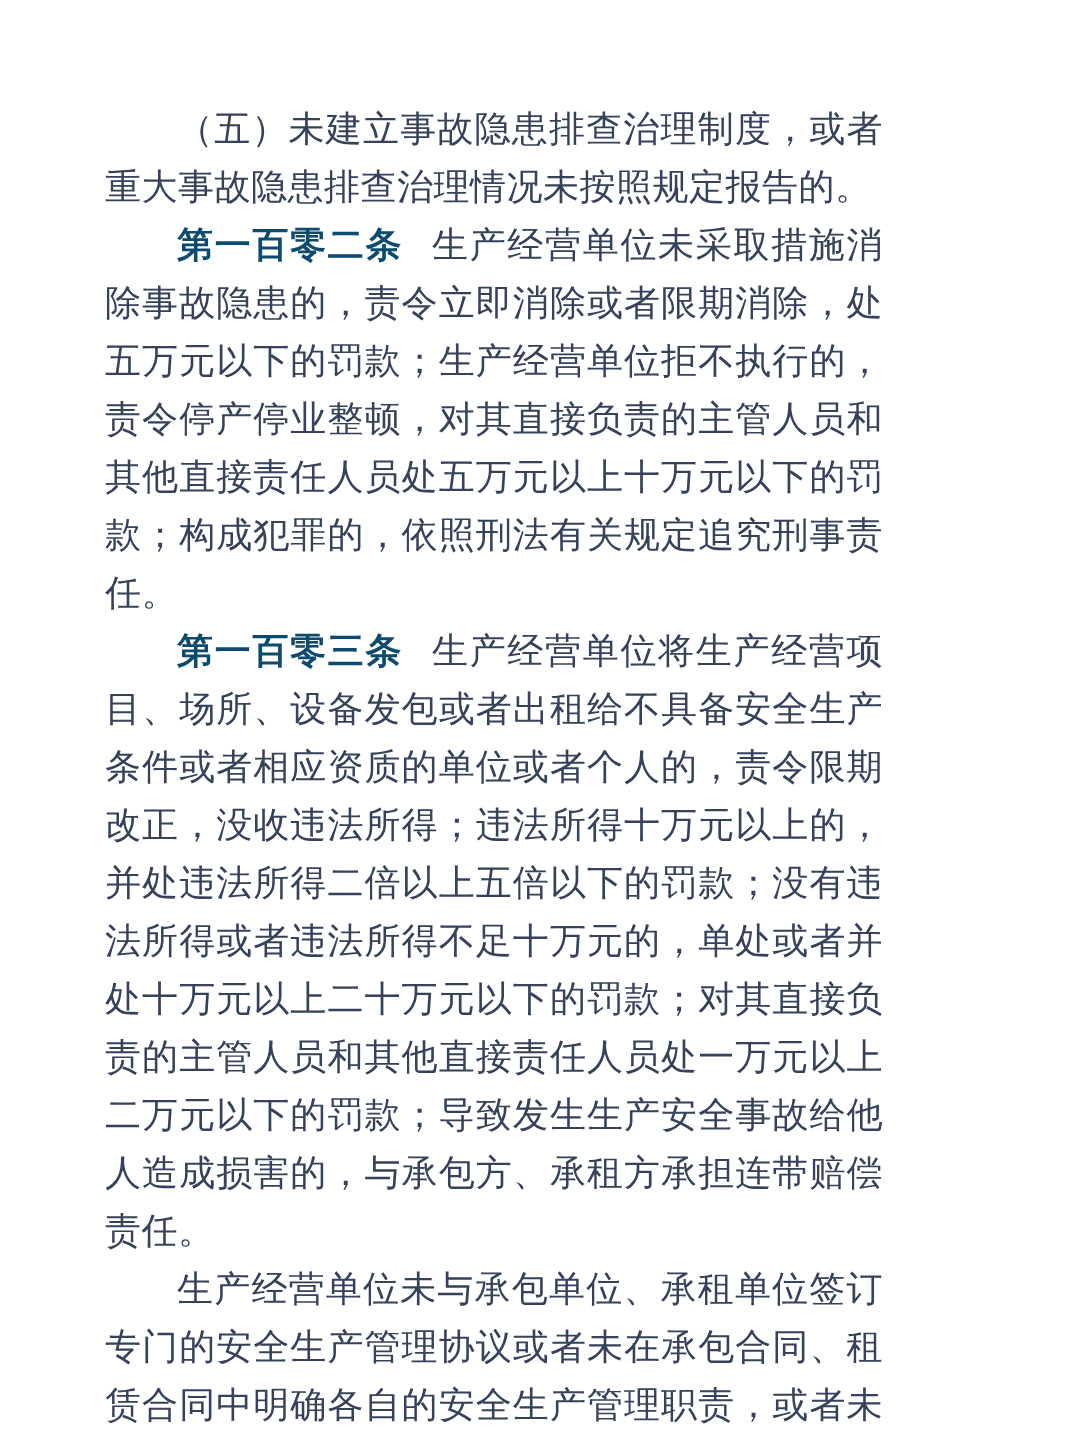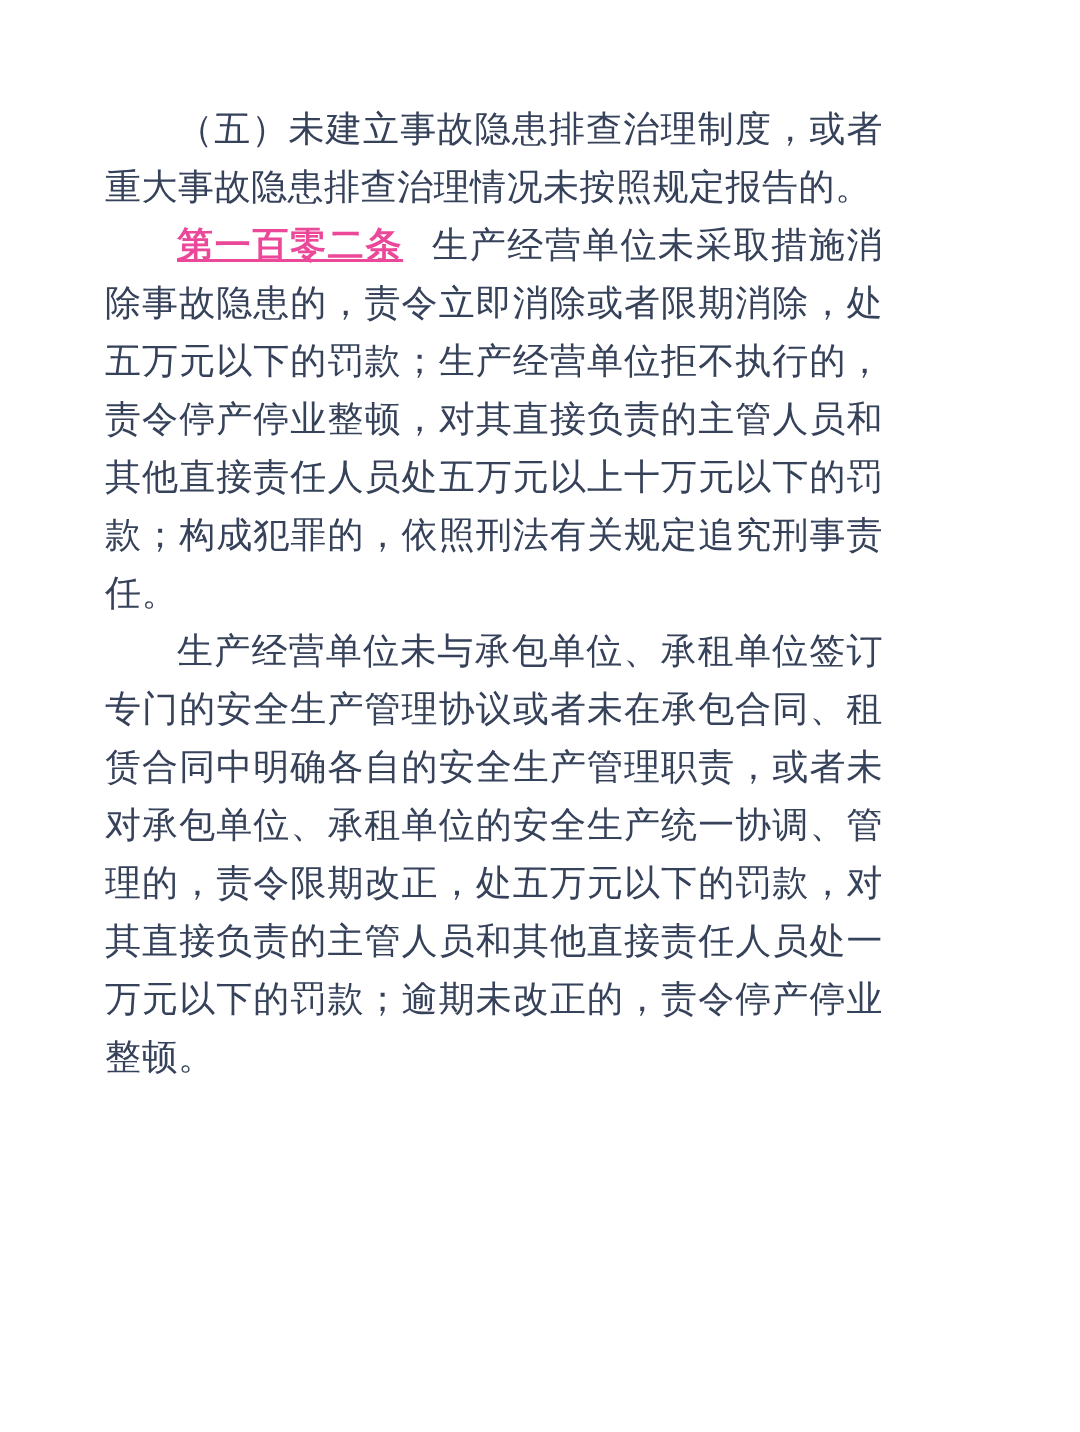--- a/index.html
+++ b/index.html
@@ -23,30 +23,30 @@
     line-height: 58px;
     color: #36415a;
     text-align: justify;
     text-justify: inter-character;
     text-indent: 2em;
     letter-spacing: 0.5px;
   }
   .article-no {
     font-family: "Liberation Sans", "DejaVu Sans", sans-serif;
     font-weight: 700;
-    color: #ec4899;
+    color: #0c4a6e;
     margin-right: 0.8em;
-    text-decoration: underline;
   }
 </style>
 </head>
 <body>
 
 <div class="page">
 
   <p class="para"><span>（五）未建立事故隐患排查治理制度，或者重大事故隐患排查治理情况未按照规定报告的。</span></p>
 
   <p class="para"><span class="article-no">第一百零二条</span><span>生产经营单位未采取措施消除事故隐患的，责令立即消除或者限期消除，处五万元以下的罚款；生产经营单位拒不执行的，责令停产停业整顿，对其直接负责的主管人员和其他直接责任人员处五万元以上十万元以下的罚款；构成犯罪的，依照刑法有关规定追究刑事责任。</span></p>
 
+  <p class="para"><span class="article-no">第一百零三条</span><span>生产经营单位将生产经营项目、场所、设备发包或者出租给不具备安全生产条件或者相应资质的单位或者个人的，责令限期改正，没收违法所得；违法所得十万元以上的，并处违法所得二倍以上五倍以下的罚款；没有违法所得或者违法所得不足十万元的，单处或者并处十万元以上二十万元以下的罚款；对其直接负责的主管人员和其他直接责任人员处一万元以上二万元以下的罚款；导致发生生产安全事故给他人造成损害的，与承包方、承租方承担连带赔偿责任。</span></p>
 
   <p class="para"><span>生产经营单位未与承包单位、承租单位签订专门的安全生产管理协议或者未在承包合同、租赁合同中明确各自的安全生产管理职责，或者未对承包单位、承租单位的安全生产统一协调、管理的，责令限期改正，处五万元以下的罚款，对其直接负责的主管人员和其他直接责任人员处一万元以下的罚款；逾期未改正的，责令停产停业整顿。</span></p>
 
 </div>
 
 </body></html>

